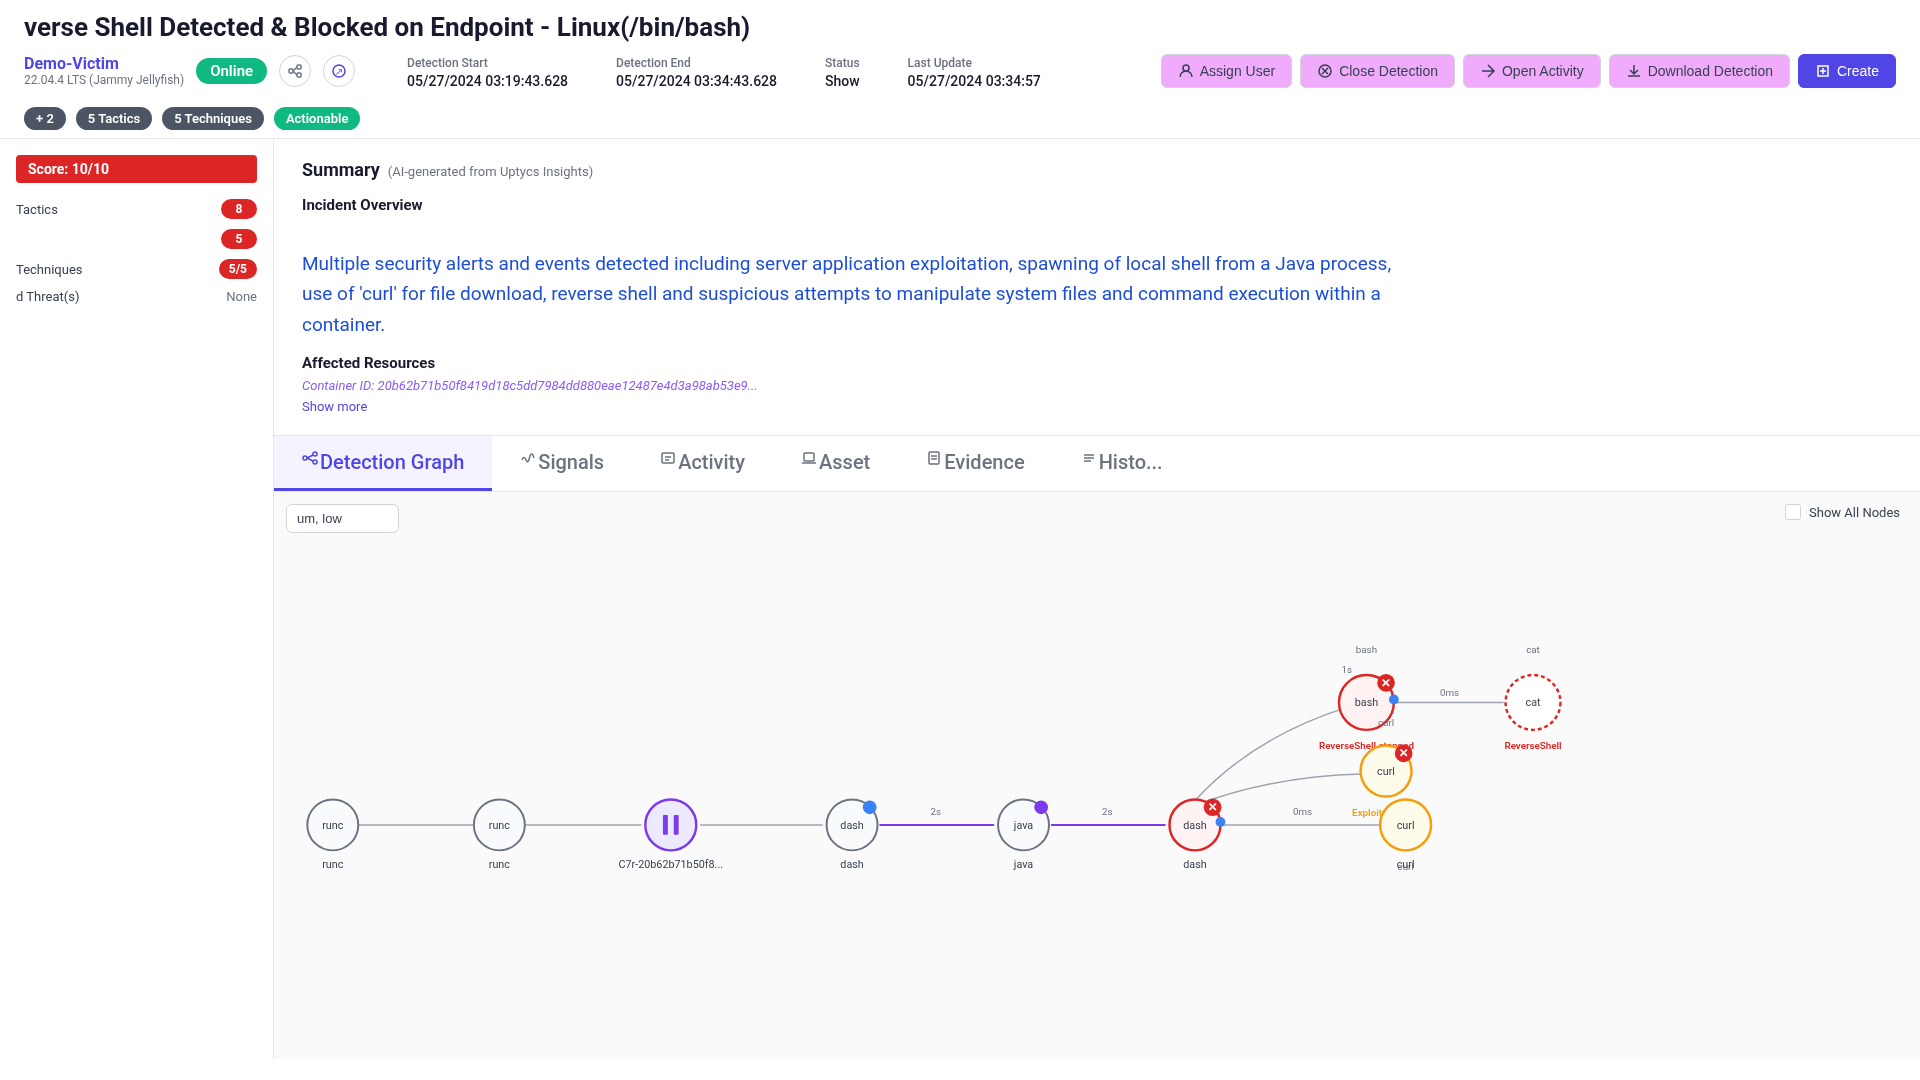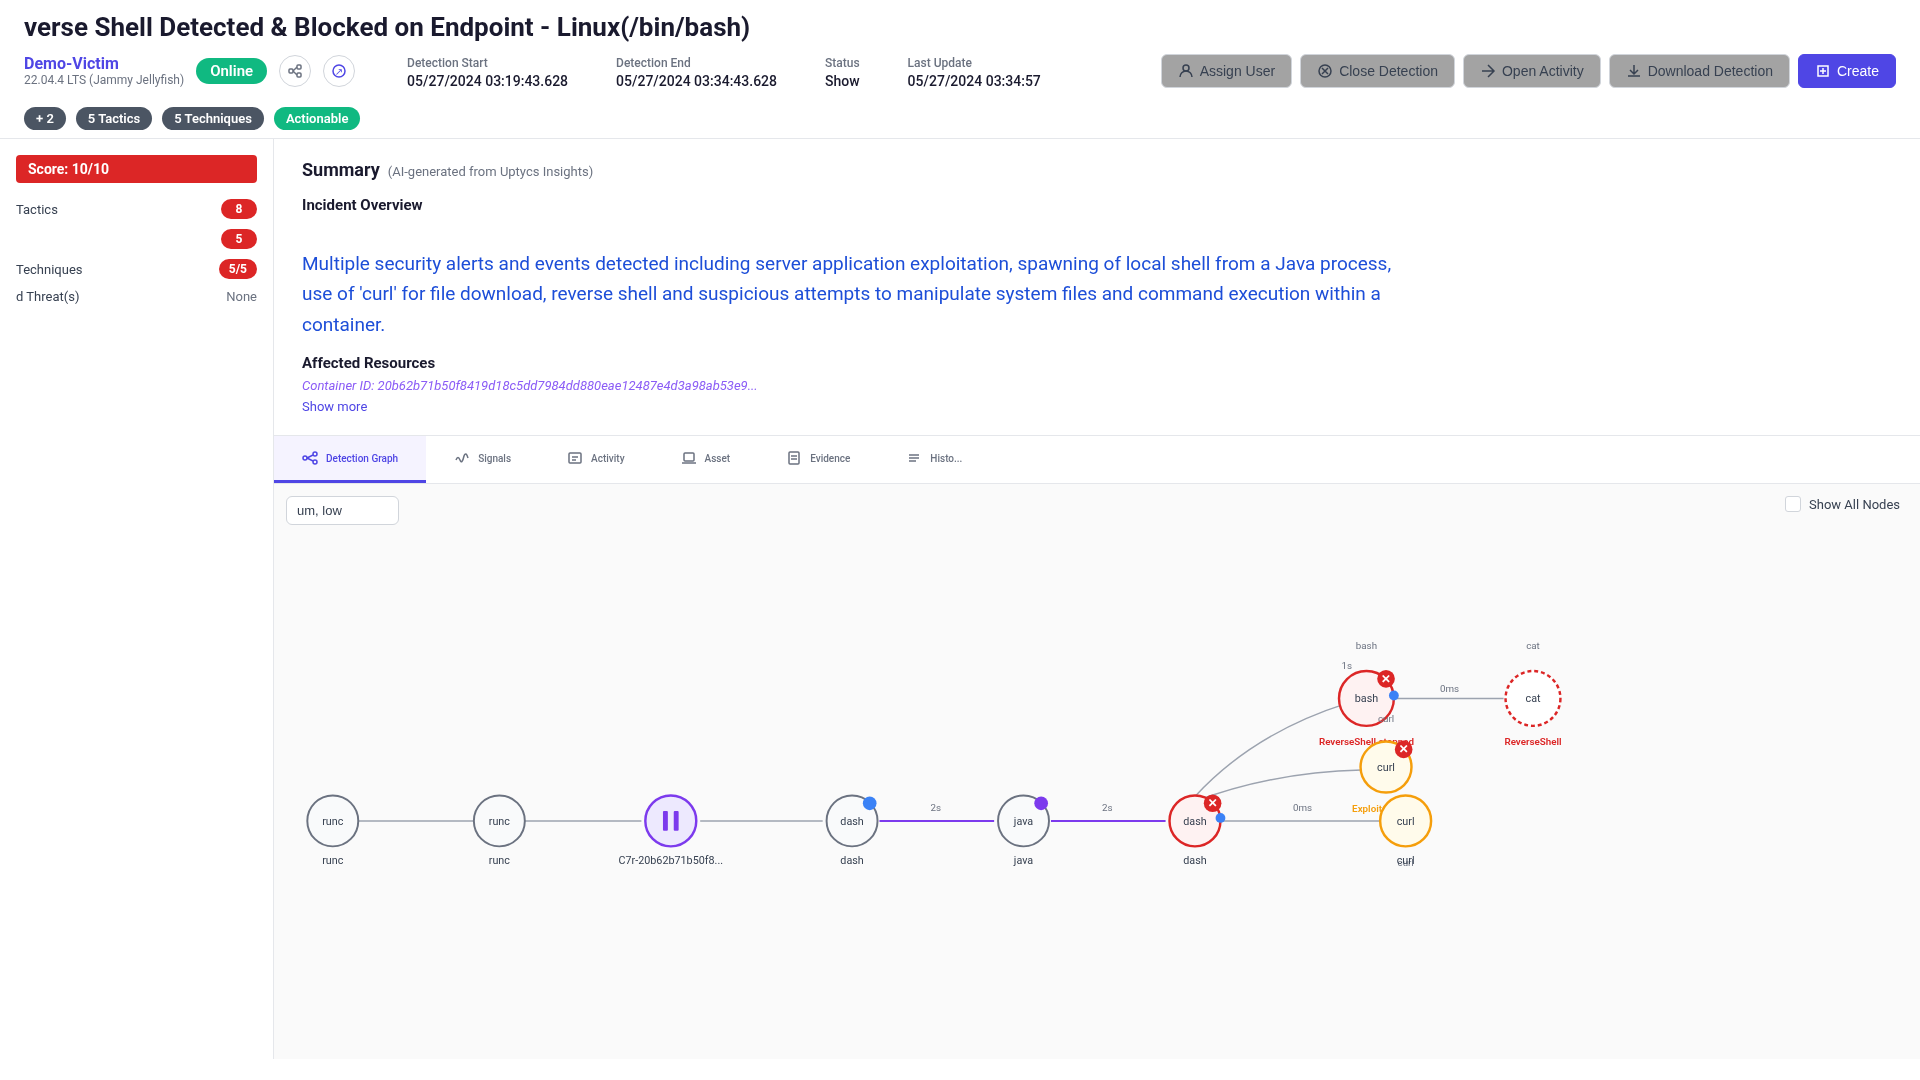--- a/index.html
+++ b/index.html
@@ -88,21 +88,21 @@
       align-items: center;
     }
 
     .action-btn {
       display: flex;
       align-items: center;
       gap: 6px;
       padding: 8px 16px;
       border-radius: 6px;
       border: 1px solid #d1d5db;
-      background: #a3a3a3;
+      background: #f0abfc;
       cursor: pointer;
       font-size: 14px;
       font-weight: 500;
       color: #374151;
       white-space: nowrap;
     }
     .action-btn.primary { background: #4f46e5; color: #fff; border-color: #4f46e5; }
 
     .tags-row {
       display: flex;
@@ -239,24 +239,24 @@
     }
 
     .tabs-bar {
       display: flex;
       border-bottom: 1px solid #e5e7eb;
       background: #fff;
     }
 
     .tab {
       display: flex;
-      align-items: center;
-      gap: 8px;
+      align-items: flex-start;
+      gap: 2px;
       padding: 14px 28px;
-      font-size: 10px;
+      font-size: 20px;
       font-weight: 500;
       color: #6b7280;
       cursor: pointer;
       border-bottom: 3px solid transparent;
       white-space: nowrap;
     }
 
     .tab.active {
       color: #4f46e5;
       border-bottom-color: #4f46e5;

